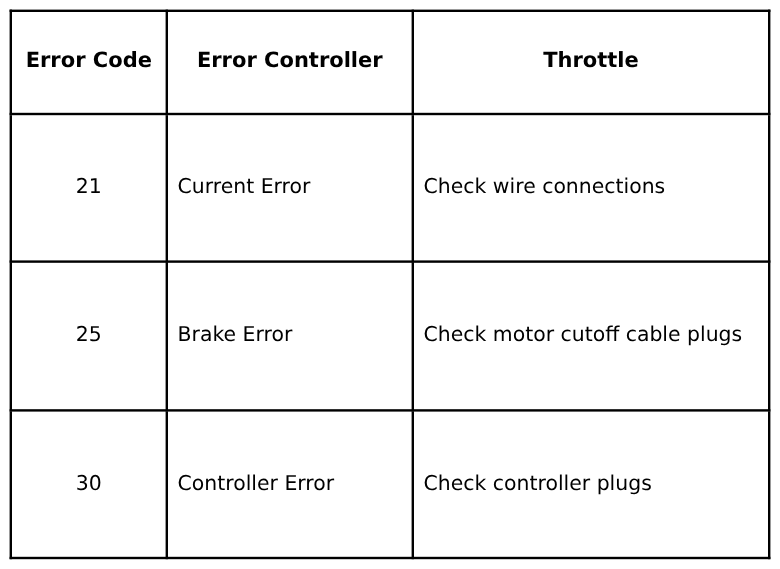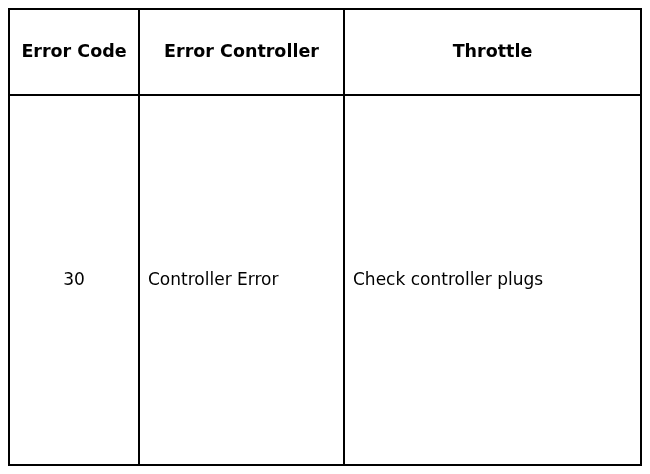--- a/index.html
+++ b/index.html
@@ -73,19 +73,29 @@
     </colgroup>
     <thead>
       <tr>
         <th class="head-code">Error Code</th>
         <th class="head-desc">Error Controller</th>
         <th class="head-sol">Throttle</th>
       </tr>
     </thead>
     <tbody>
       <tr>
+        <td class="cell-code">21</td>
+        <td class="cell-desc">Current Error</td>
+        <td class="cell-sol">Check wire connections</td>
+      </tr>
+      <tr>
+        <td class="cell-code">25</td>
+        <td class="cell-desc">Brake Error</td>
+        <td class="cell-sol">Check motor cutoff cable plugs</td>
+      </tr>
+      <tr>
         <td class="cell-code">30</td>
         <td class="cell-desc">Controller Error</td>
         <td class="cell-sol">Check controller plugs</td>
       </tr>
     </tbody>
   </table>
 </div>
 
 </body></html>

